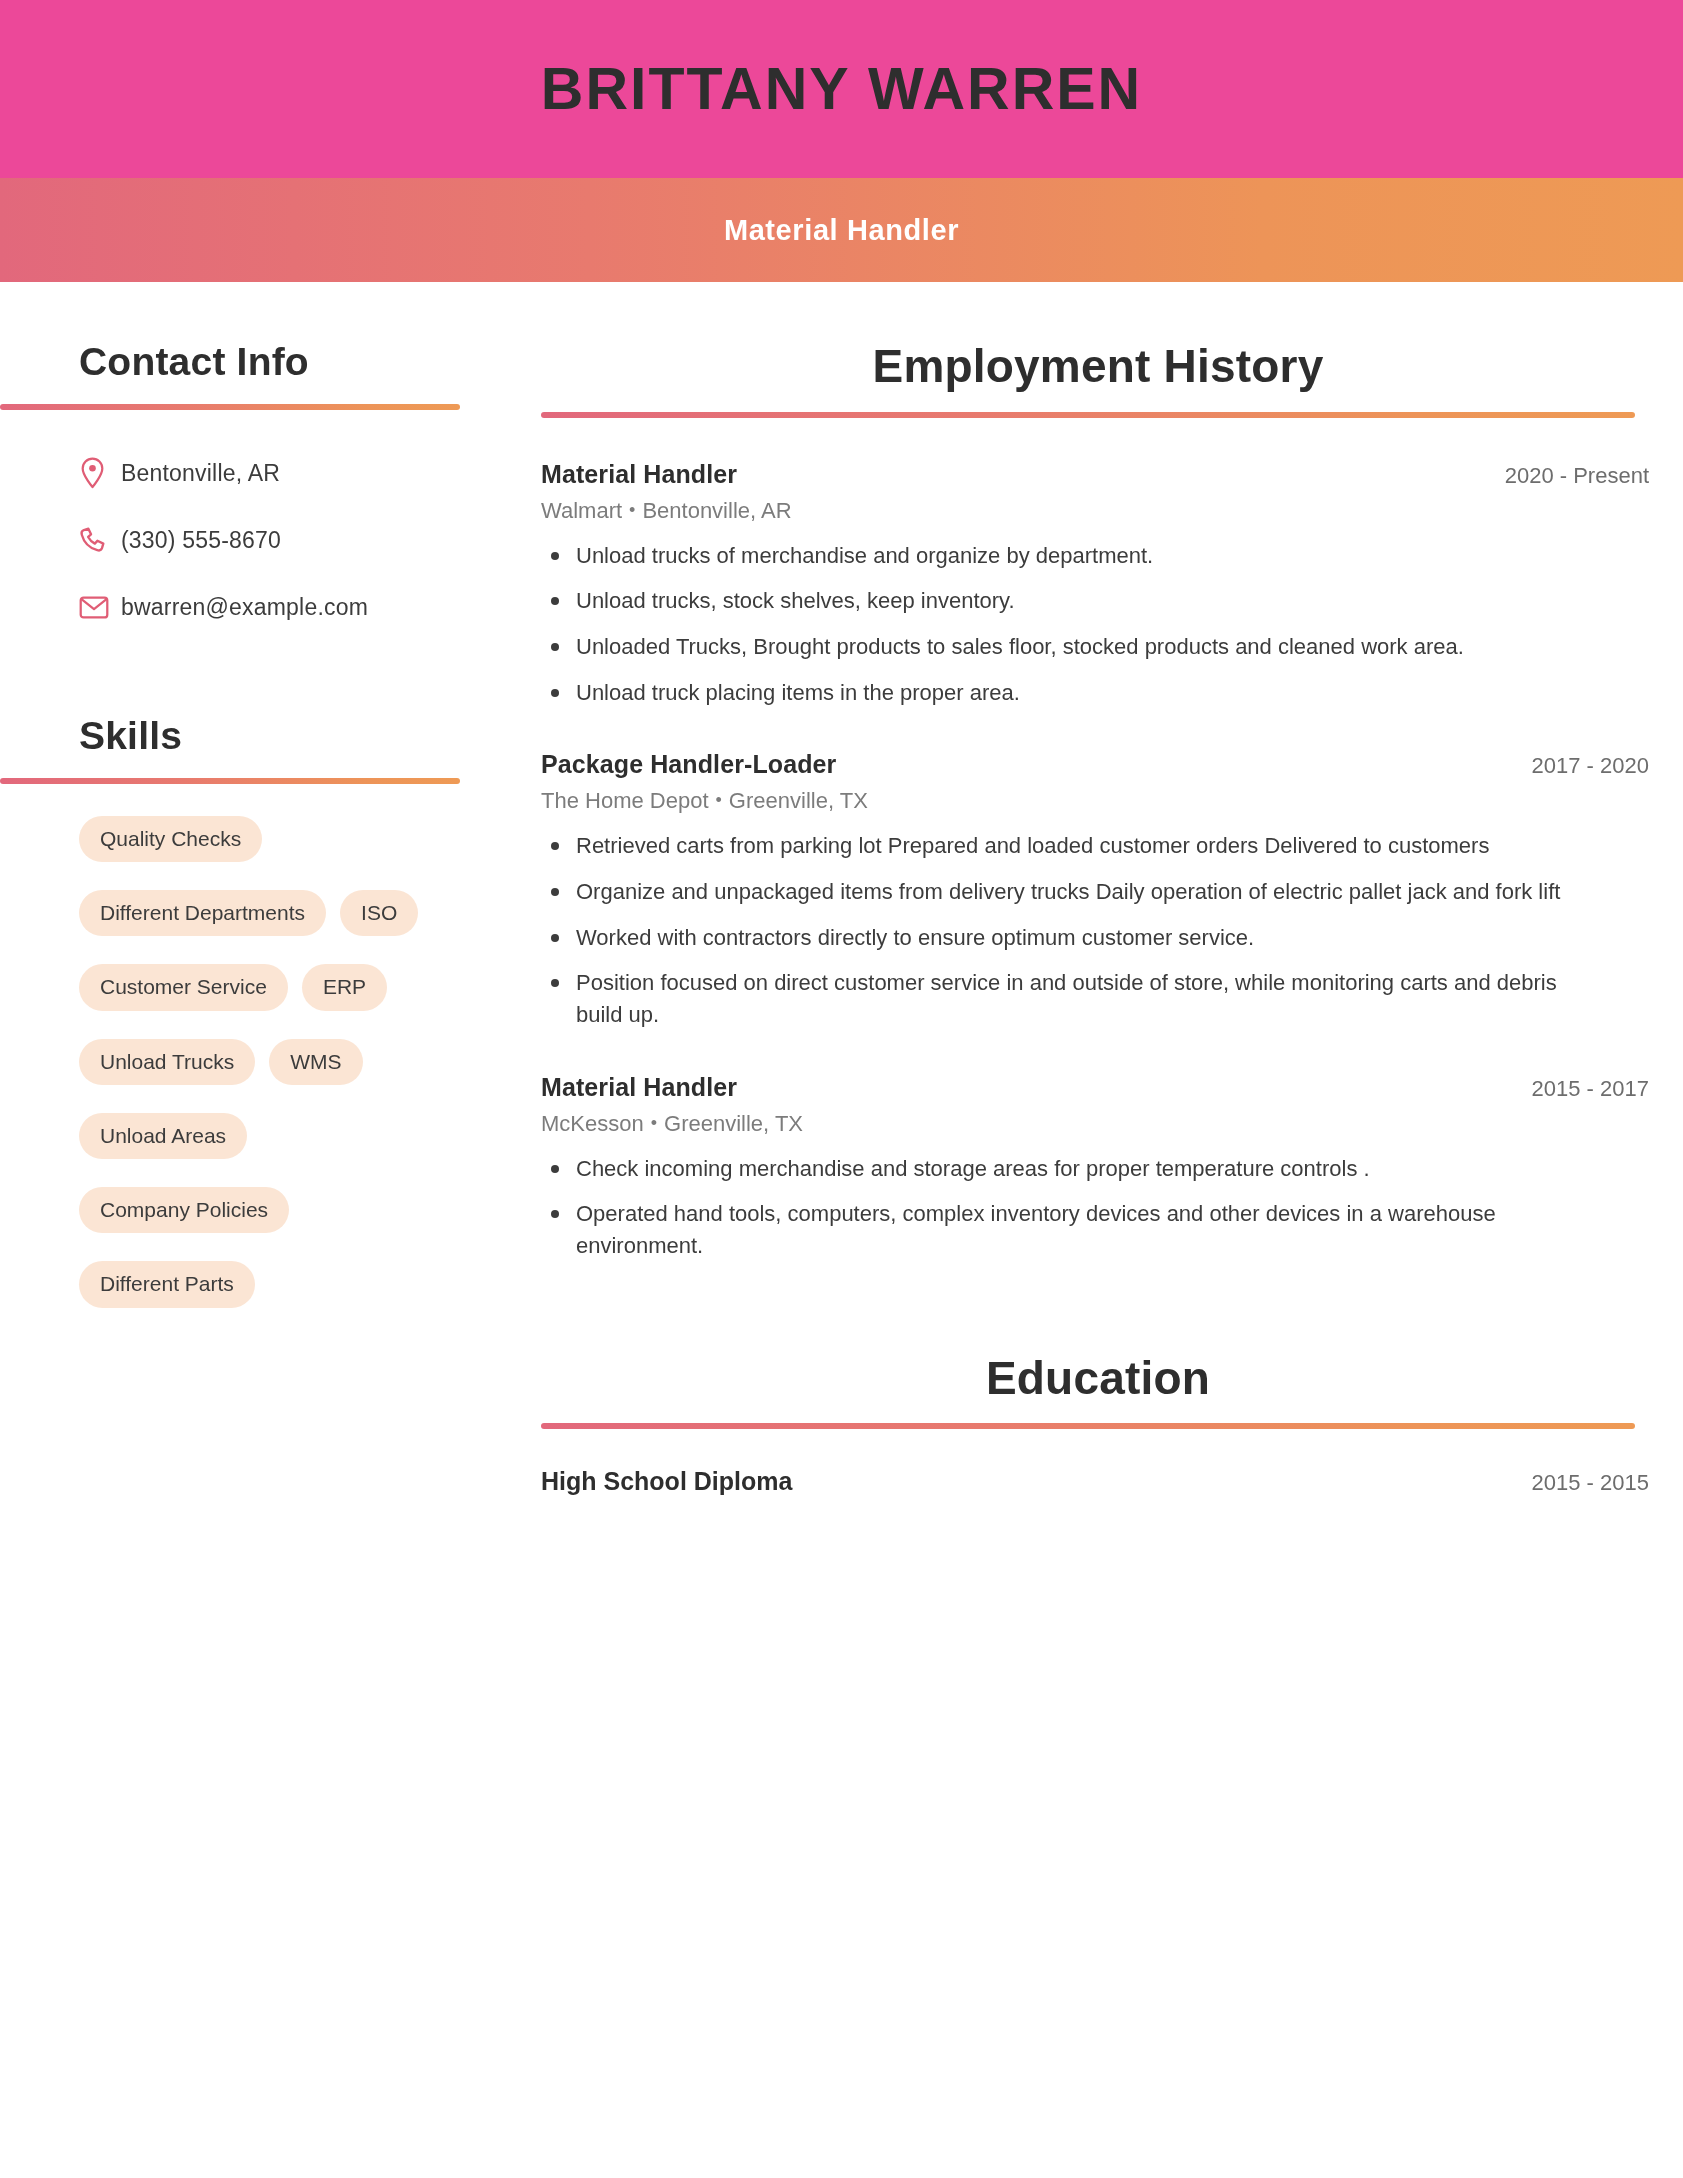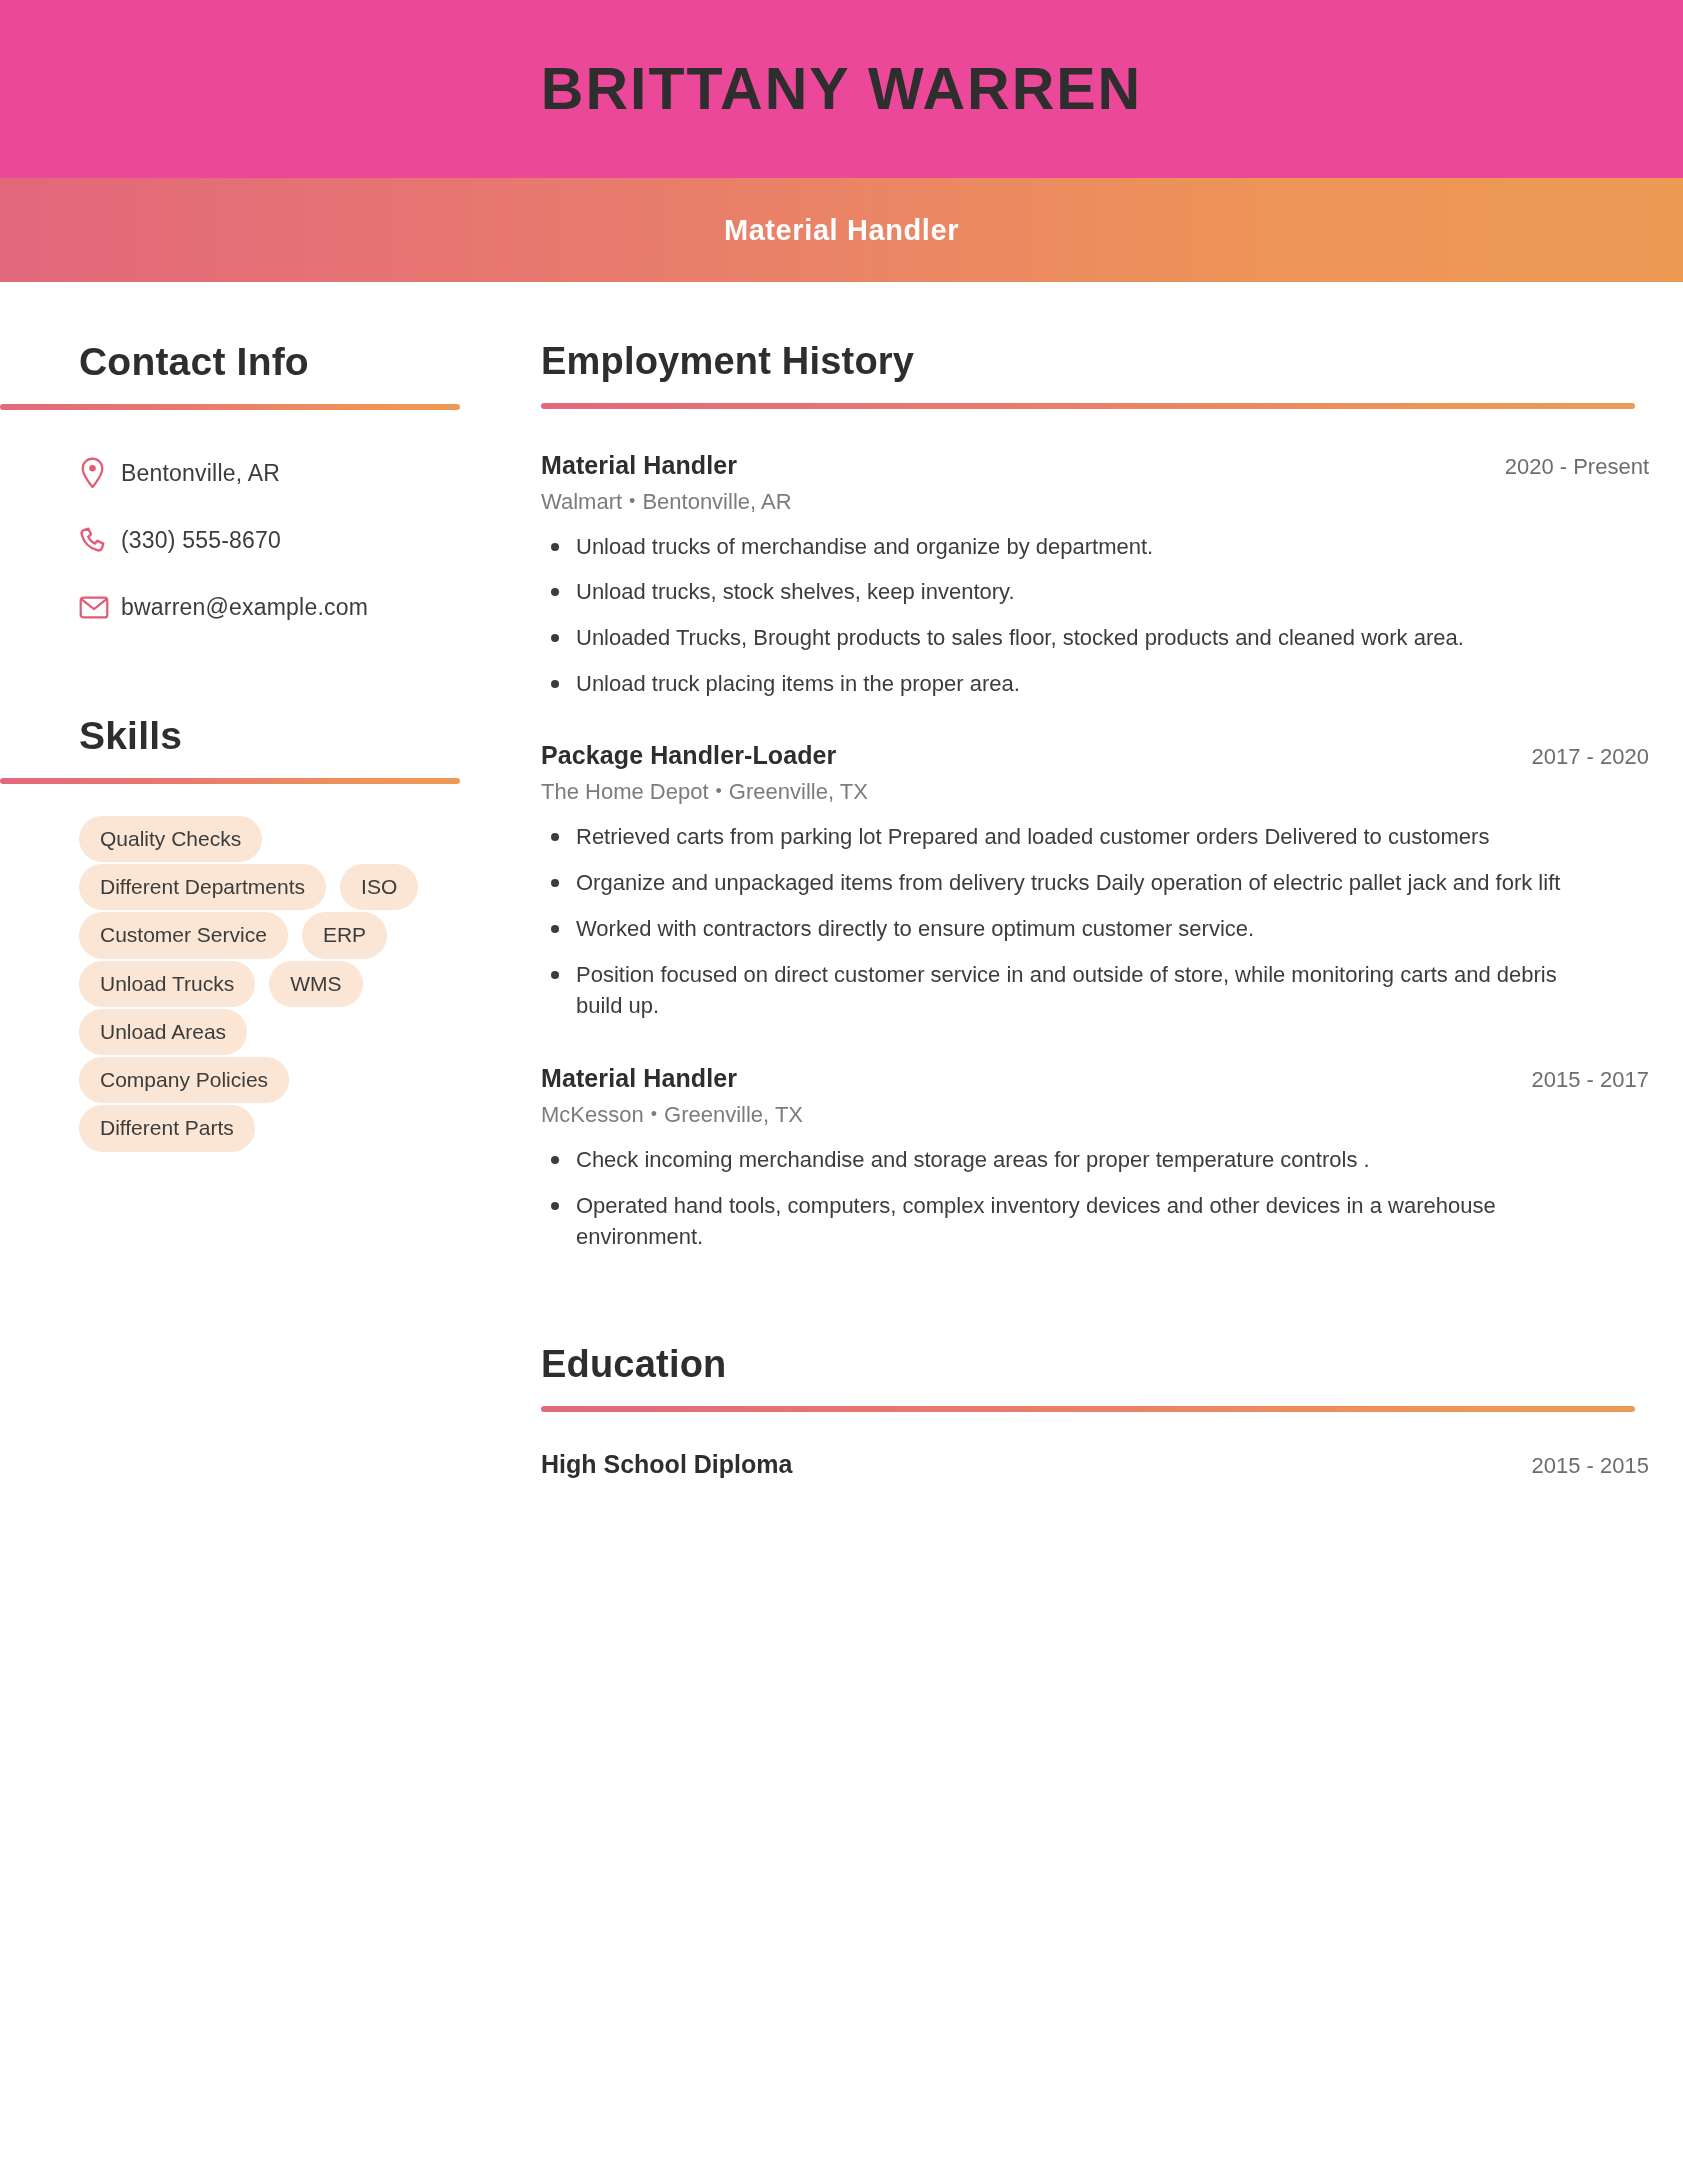--- a/index.html
+++ b/index.html
@@ -76,21 +76,22 @@
   
   .section-heading {
     font-size: 39px;
     font-weight: 700;
     color: #2e2e2e;
     letter-spacing: 0.2px;
     line-height: 1.1;
   }
 
   .section-heading.large {
-    font-size: 38px;
+    font-size: 46px;
+    text-align: center;
   }
 
   .divider {
     height: 6px;
     border-radius: 3px;
     margin-top: 20px;
     background: linear-gradient(90deg, #e2687c 0%, #e87a6e 40%, #ed9458 80%, #ee9a55 100%);
   }
 
   .divider.left-rule {
@@ -128,21 +129,21 @@
     letter-spacing: 0.2px;
   }
 
   
   .skills-block { margin-top: 74px; }
 
   .skills-wrap {
     margin-top: 32px;
     display: flex;
     flex-wrap: wrap;
-    gap: 2px 14px;
+    gap: 28px 14px;
     max-width: 386px;
   }
 
   .skill-pill {
     background: #fbe5d4;
     border-radius: 24px;
     padding: 10px 21px;
     font-size: 21px;
     color: #3c3c3c;
     white-space: nowrap;

